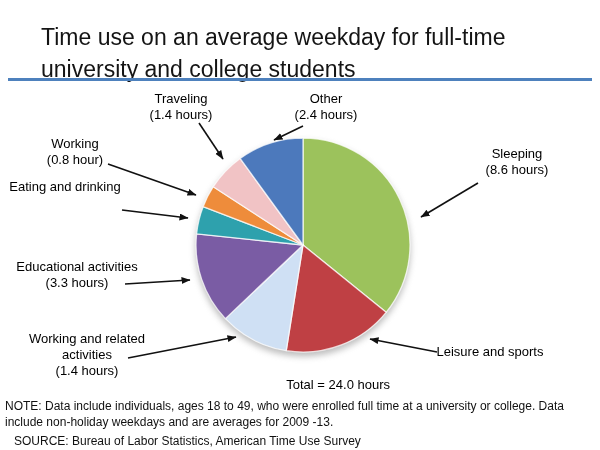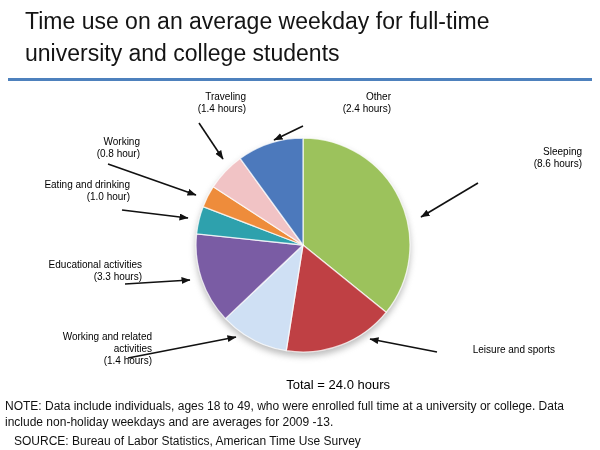--- a/index.html
+++ b/index.html
@@ -2,30 +2,30 @@
 <html><head>
 <meta charset="utf-8">
 <style>
   html,body{margin:0;padding:0;}
   body{
     width:600px;height:450px;position:relative;overflow:hidden;
     background:#ffffff;font-family:"Liberation Sans",sans-serif;color:#000;
   }
   .page-title{
     position:absolute;left:25px;top:6px;width:556px;
-    font-size:23px;font-weight:400;line-height:1.38;color:#141414;margin:0;
+    font-size:23px;font-weight:400;line-height:1.38;color:#141414;margin:16px;
   }
   .title-rule{
     position:absolute;left:8px;top:78px;width:584px;height:3px;
     background:#4E81BD;
   }
   .chart-layer{position:absolute;left:0;top:0;width:600px;height:450px;}
   .pie-shadow{filter:drop-shadow(0px 4px 3px rgba(110,110,110,0.45));}
   .callout{
-    position:absolute;text-align:right;font-size:10px;line-height:1.22;color:#000;
+    position:absolute;text-align:center;font-size:13px;line-height:1.22;color:#000;
   }
   .callout span{display:block;}
   .total-label{
     position:absolute;left:200px;top:377px;width:190px;text-align:right;
     font-size:13px;color:#000;
   }
   .note-text{
     position:absolute;left:5px;top:399px;width:594px;
     font-size:12px;line-height:1.32;color:#111;
   }
@@ -85,21 +85,20 @@
   <span>(0.8 hour)</span>
 </div>
 
 <div class="callout" style="left:452px;top:146px;width:130px">
   <span>Sleeping</span>
   <span>(8.6 hours)</span>
 </div>
 
 <div class="callout" style="left:0px;top:179px;width:130px">
   <span>Eating and drinking</span>
-  <span>(1.0 hour)</span>
 </div>
 
 <div class="callout" style="left:12px;top:259px;width:130px">
   <span>Educational activities</span>
   <span>(3.3 hours)</span>
 </div>
 
 <div class="callout" style="left:22px;top:331px;width:130px">
   <span>Working and related activities</span>
   <span>(1.4 hours)</span>

